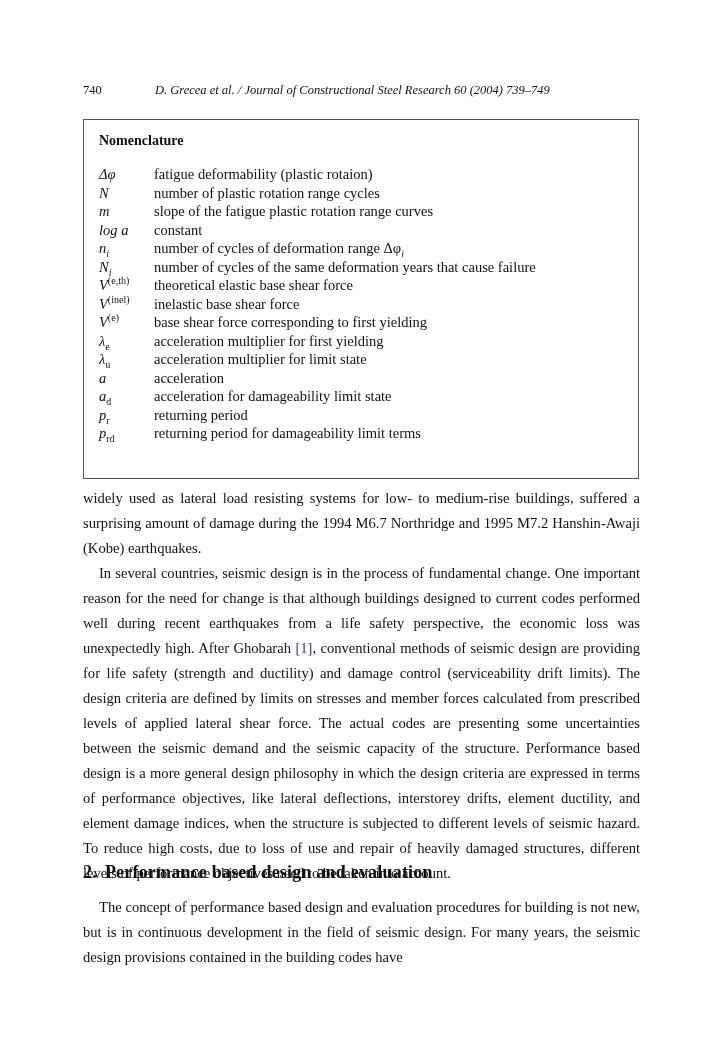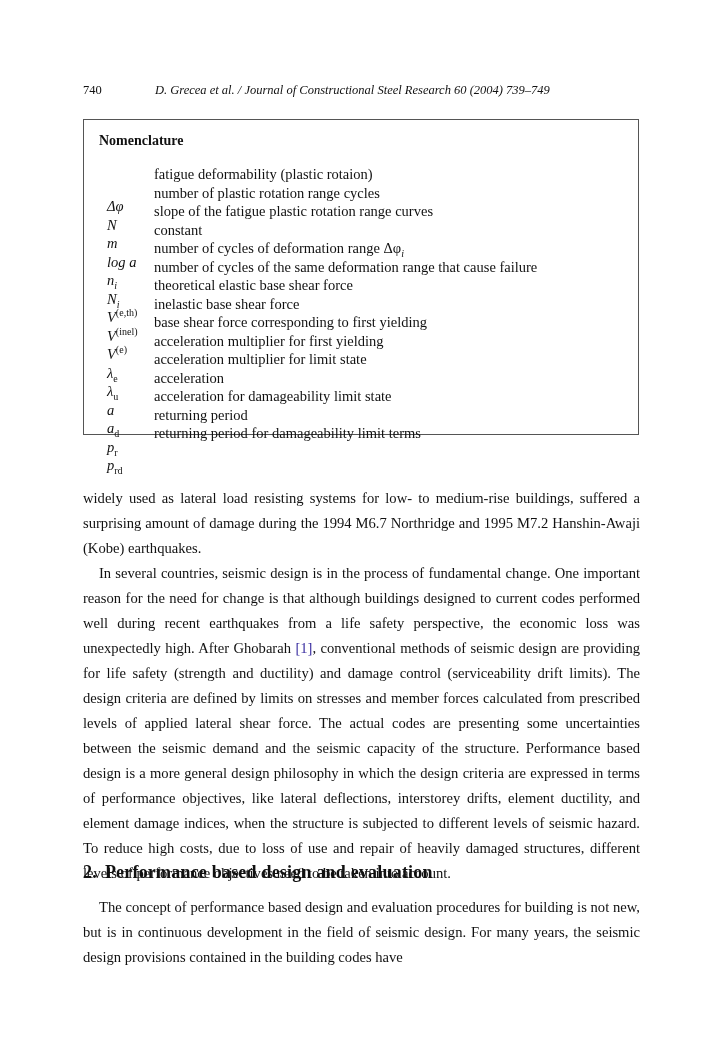--- a/index.html
+++ b/index.html
@@ -9,29 +9,29 @@
       color: #111111;
     }
     .running-head {
       position: absolute; left: 83px; top: 82px; width: 560px;
       font-size: 12.5px; line-height: 16px;
     }
     .running-head .page-num { position: absolute; left: 0; top: 0; }
     .running-head .journal { position: absolute; left: 72px; top: 0; font-style: italic; white-space: nowrap; }
 
     .nomen-box {
-      position: absolute; left: 83px; top: 119px; width: 556px; height: 316px;
+      position: absolute; left: 83px; top: 119px; width: 556px; height: 360px;
       border: 1px solid #555; box-sizing: border-box;
     }
     .nomen-title {
       position: absolute; left: 15px; top: 13px; font-weight: bold; font-size: 14px;
     }
     .nomen-list { position: absolute; left: 15px; top: 45px; width: 530px; }
     .nomen-row { height: 18.5px; font-size: 14.5px; line-height: 18.5px; position: relative; white-space: nowrap; }
-    .nomen-sym { position: absolute; left: 8px; top: 0; font-style: italic; margin-top: 32px; }
+    .nomen-sym { position: absolute; left: 0; top: 0; font-style: italic; }
     .nomen-sym sup, .nomen-sym sub { font-style: normal; font-size: 10px; line-height: 0; }
     .nomen-def { position: absolute; left: 55px; top: 0; text-align: center; }
 
     .body-text {
       position: absolute; left: 83px; width: 557px;
       font-size: 14.6px; line-height: 25px; text-align: justify;
     }
     .body-text p { margin: 0; }
     .body-text p.indent { text-indent: 16px; }
     .cite { color: #3a2ea0; }
@@ -69,21 +69,21 @@
       <div class="nomen-row">
         <span class="nomen-sym"><span>log a</span></span>
         <span class="nomen-def"><span>constant</span></span>
       </div>
       <div class="nomen-row">
         <span class="nomen-sym"><span>n</span><sub style="font-style: italic;">i</sub></span>
         <span class="nomen-def"><span>number of cycles of deformation range Δφ</span><sub style="font-style: italic; font-size: 10px;">i</sub></span>
       </div>
       <div class="nomen-row">
         <span class="nomen-sym"><span>N</span><sub style="font-style: italic;">i</sub></span>
-        <span class="nomen-def"><span>number of cycles of the same deformation range that cause failure</span></span>
+        <span class="nomen-def"><span>number of cycles of the same deformation years that cause failure</span></span>
       </div>
       <div class="nomen-row">
         <span class="nomen-sym"><span>V</span><sup>(e,th)</sup></span>
         <span class="nomen-def"><span>theoretical elastic base shear force</span></span>
       </div>
       <div class="nomen-row">
         <span class="nomen-sym"><span>V</span><sup>(inel)</sup></span>
         <span class="nomen-def"><span>inelastic base shear force</span></span>
       </div>
       <div class="nomen-row">

